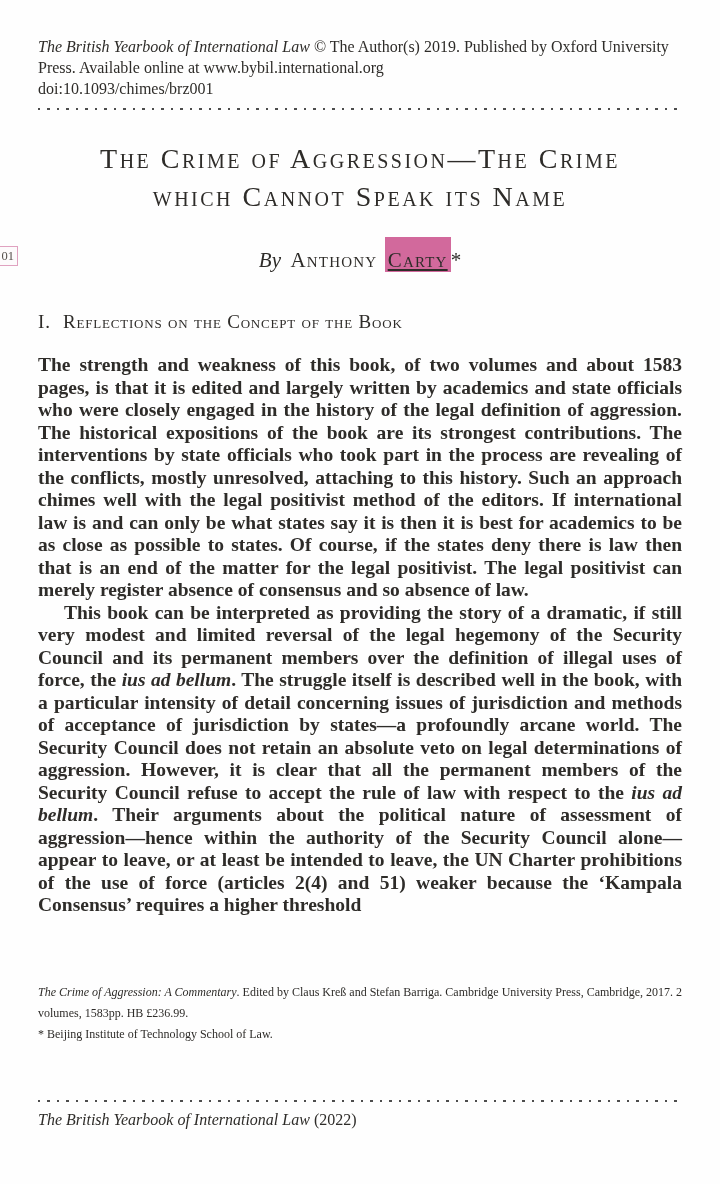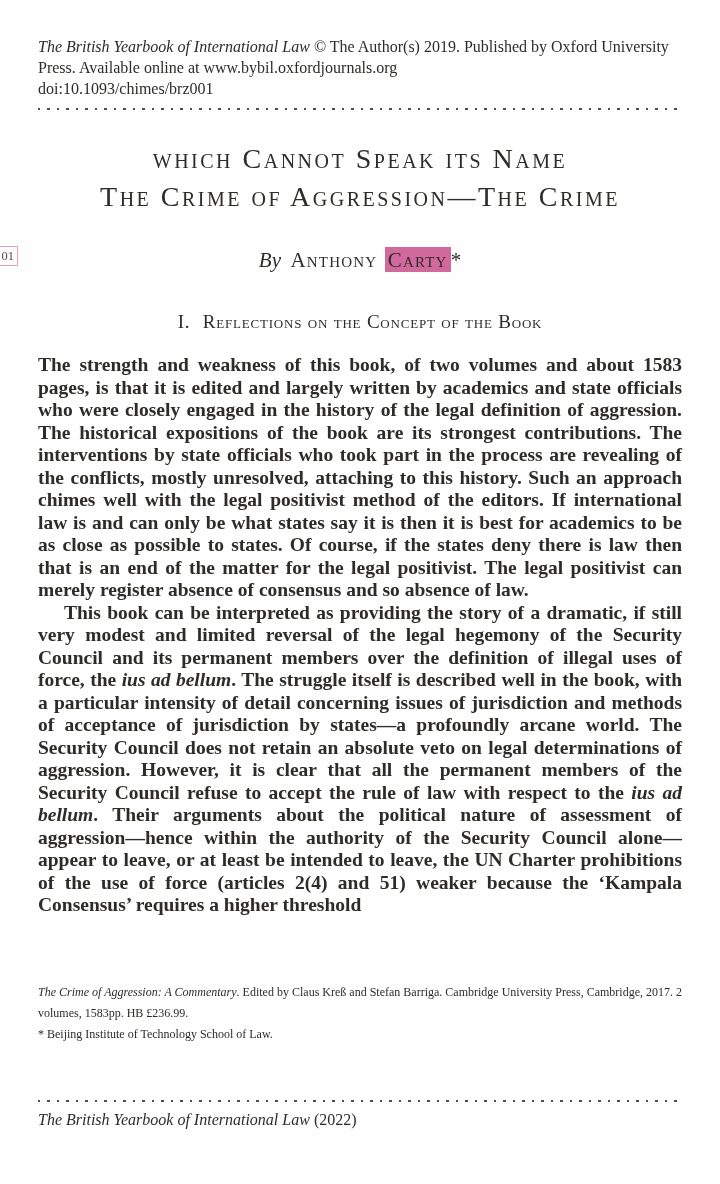--- a/index.html
+++ b/index.html
@@ -43,39 +43,40 @@
     margin-top:32px;
     text-align:center;
     font-size:21px;
     line-height:24px;
   }
   .byline .by{font-style:italic;margin-right:0.45em;}
   .sc{font-variant:small-caps;letter-spacing:1.2px;}
   .byline .author{margin-right:0.35em;margin-top:28px;}
   .highlight{
     background:var(--highlight_pink);
-    padding:1px 3px 0 3px;
+    padding:11px 3px 0 3px;
+    text-decoration:underline;
   }
   
   .annotation{
     position:absolute;
     left:-9px;top:246px;
     width:27px;height:20px;
     box-sizing:border-box;
     border:1.5px solid var(--annotation_border);
     background:#fdfbfc;
     font-size:12.5px;line-height:18px;
     text-align:right;
     padding-right:3px;
     color:#55504b;
   }
   
   .section-heading{
     margin-top:38px;
-    text-align:center;
+    text-align:left;
     font-variant:small-caps;
     font-size:19px;
     line-height:24px;
     letter-spacing:0.8px;
   }
   .section-heading .numeral{margin-right:0.65em;}
   
   .body-text{
     margin-top:20px;
     font-size:19.5px;
@@ -102,29 +103,29 @@
   }
   .footer .f-line{margin-top:7px;}
 </style>
 </head>
 <body>
 
 <div class="page">
 
   <div class="masthead">
     <div class="m-line"><span class="italic">The British Yearbook of International Law</span><span> © The Author(s) 2019. Published by Oxford University</span></div>
-    <div class="m-line"><span>Press. Available online at www.bybil.oxfordjournals.org</span></div>
+    <div class="m-line"><span>Press. Available online at www.bybil.international.org</span></div>
     <div class="m-line"><span>doi:10.1093/chimes/brz001</span></div>
   </div>
 
   <div class="dotted top-divider"></div>
 
   <h1 class="title">
+    <span class="t-line">The Crime of Aggression—The Crime</span>
     <span class="t-line">which Cannot Speak its Name</span>
-    <span class="t-line">The Crime of Aggression—The Crime</span>
   </h1>
 
   <div class="byline">
     <span class="by">By</span><span class="sc author">Anthony</span><span class="sc highlight">Carty</span><span>*</span>
   </div>
 
   <div class="annotation">01</div>
 
   <div class="section-heading">
     <span class="numeral">I.</span><span>Reflections on the Concept of the Book</span>

